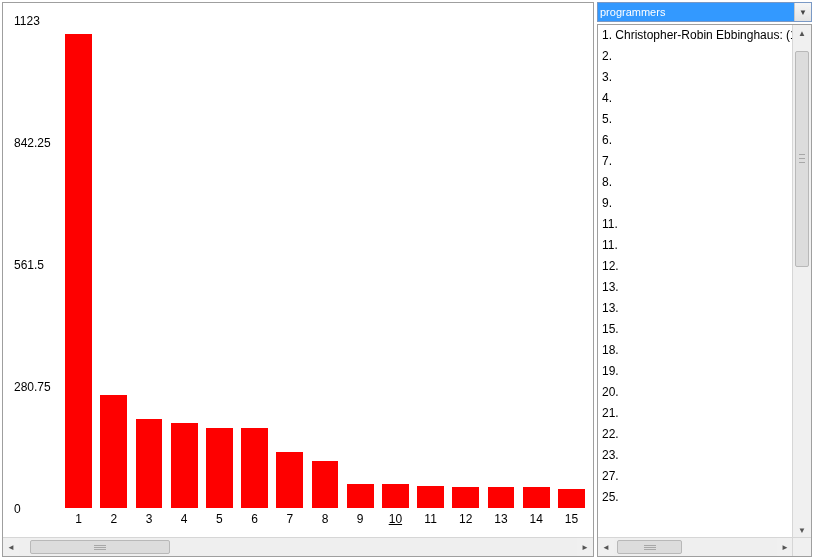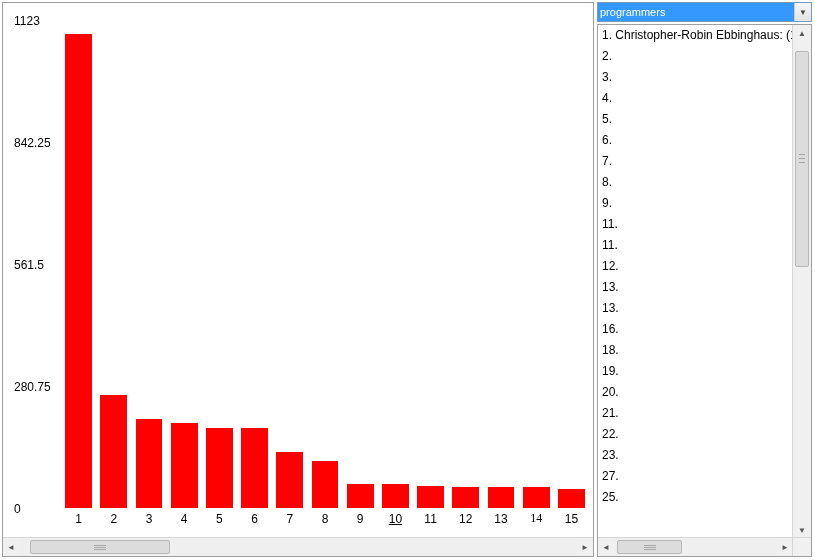--- a/index.html
+++ b/index.html
@@ -253,21 +253,21 @@
           <div class="x-tick" style="left: 56.6667%;">9</div>
           <div class="bar" style="left: 60.8%; width: 5.06667%; height: 4.8976%;"></div>
           <div class="x-tick" style="left: 63.3333%; text-decoration: underline;">10</div>
           <div class="bar" style="left: 67.4667%; width: 5.06667%; height: 4.45236%;"></div>
           <div class="x-tick" style="left: 70%;">11</div>
           <div class="bar" style="left: 74.1333%; width: 5.06667%; height: 4.27427%;"></div>
           <div class="x-tick" style="left: 76.6667%;">12</div>
           <div class="bar" style="left: 80.8%; width: 5.06667%; height: 4.27427%;"></div>
           <div class="x-tick" style="left: 83.3333%;">13</div>
           <div class="bar" style="left: 87.4667%; width: 5.06667%; height: 4.27427%;"></div>
-          <div class="x-tick" style="left: 90%; font-family: Liberation Serif, serif;">14</div>
+          <div class="x-tick" style="left: 90%;">14</div>
           <div class="bar" style="left: 94.1333%; width: 5.06667%; height: 4.00712%;"></div>
           <div class="x-tick" style="left: 96.6667%;">15</div>
         </div>
 
   <div class="y-tick" style="top: 506px;">0</div>
         <div class="y-tick" style="top: 384px;">280.75</div>
         <div class="y-tick" style="top: 262px;">561.5</div>
         <div class="y-tick" style="top: 140px;">842.25</div>
         <div class="y-tick" style="top: 18px;">1123</div>
       </div>
@@ -304,21 +304,21 @@
           <div class="list-item">5.</div>
           <div class="list-item">6.</div>
           <div class="list-item">7.</div>
           <div class="list-item">8.</div>
           <div class="list-item">9.</div>
           <div class="list-item">11.</div>
           <div class="list-item">11.</div>
           <div class="list-item">12.</div>
           <div class="list-item">13.</div>
           <div class="list-item">13.</div>
-          <div class="list-item">16.</div>
+          <div class="list-item">15.</div>
           <div class="list-item">18.</div>
           <div class="list-item">19.</div>
           <div class="list-item">20.</div>
           <div class="list-item">21.</div>
           <div class="list-item">22.</div>
           <div class="list-item">23.</div>
           <div class="list-item">27.</div>
           <div class="list-item">25.</div>
         </div>
 

